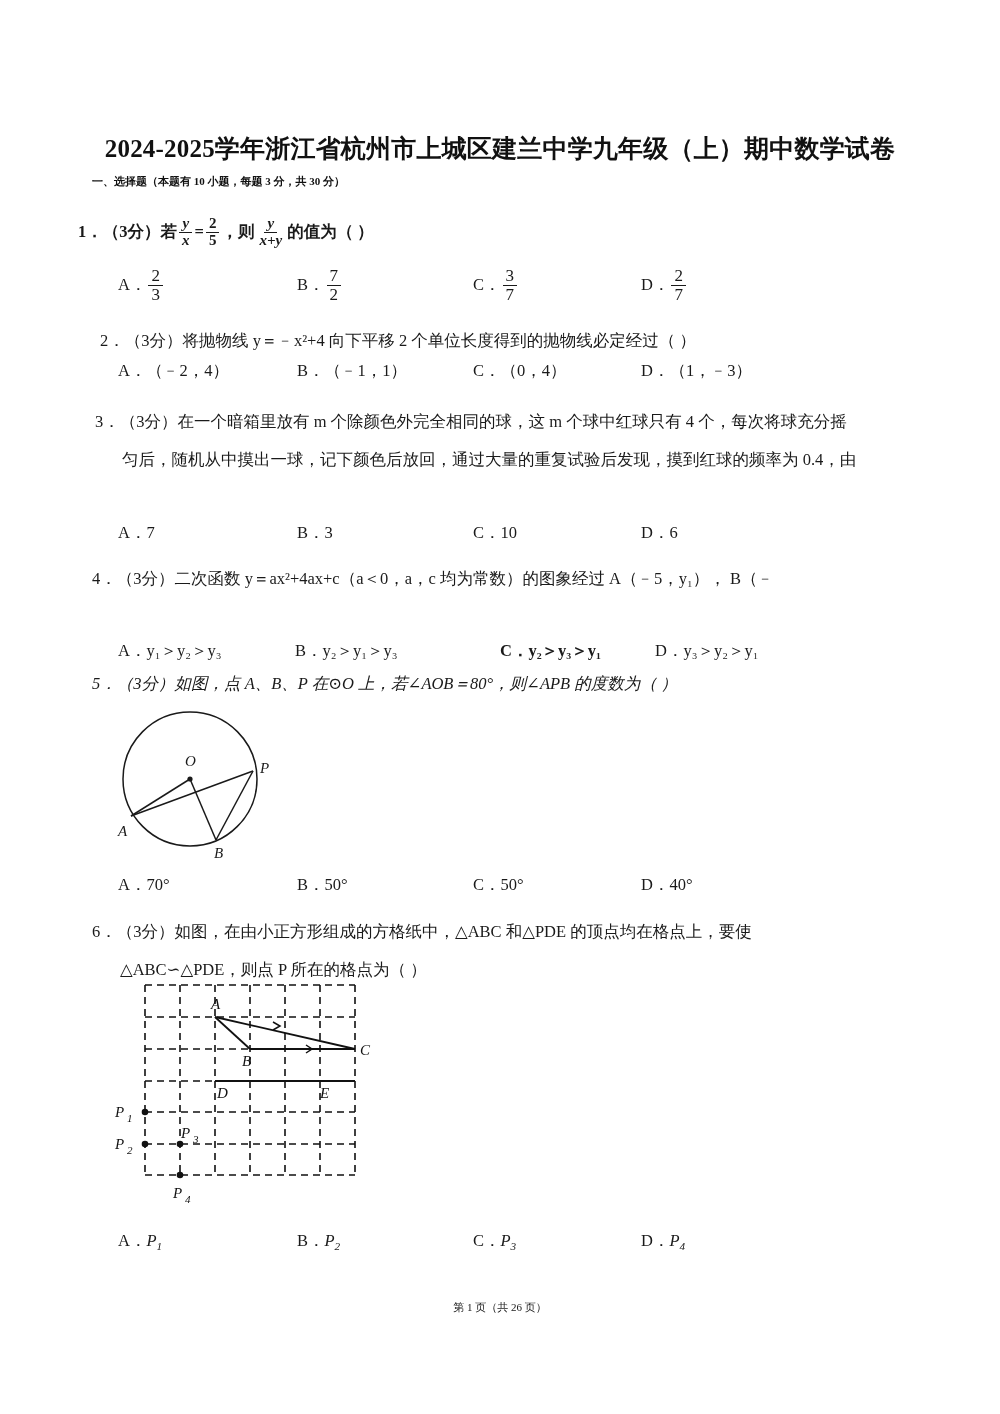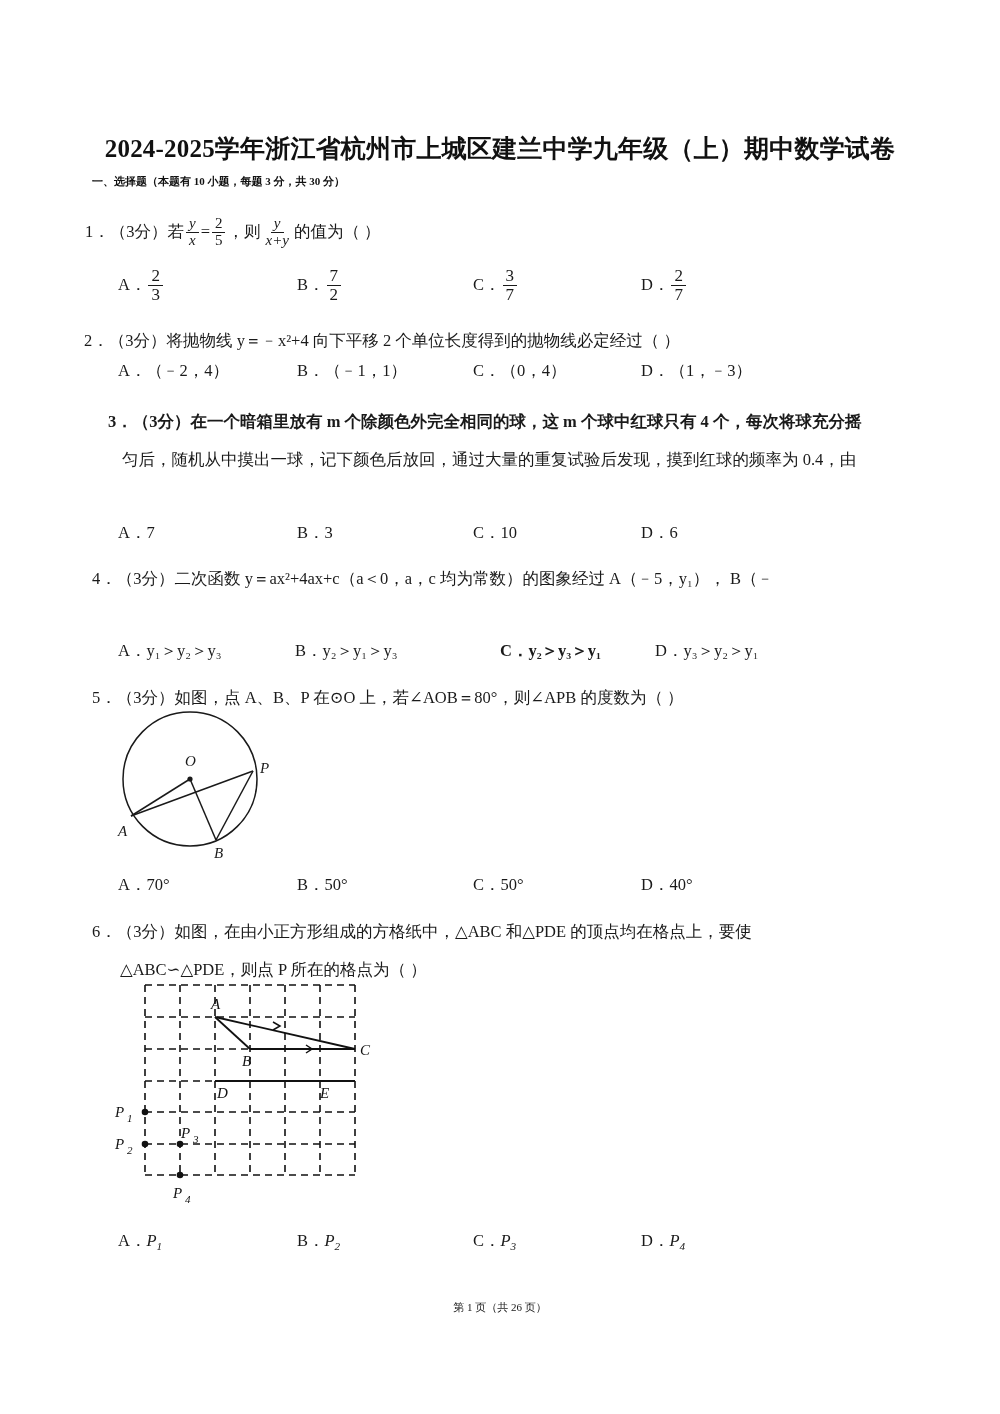--- a/index.html
+++ b/index.html
@@ -92,21 +92,21 @@
 </style>
 </head>
 <body>
 
 <div class="page">
 
   <div class="doc-title">2024-2025学年浙江省杭州市上城区建兰中学九年级（上）期中数学试卷</div>
 
   <div class="section-head">一、选择题（本题有 10 小题，每题 3 分，共 30 分）</div>
 
-  <div class="q" style="left:85px; top:213px; width:830px;">
+  <div class="q" style="left:78px; top:213px; width:830px;font-weight:bold;">
     <span class="qnum">1</span><span>．</span><span>（3分）</span><span>若</span><span class="frac">
         <span class="num it">y</span>
         <span class="den it">x</span>
       </span><span>=</span><span class="frac">
         <span class="num">2</span>
         <span class="den">5</span>
       </span><span>，则</span><span class="frac" style="font-size:15px;">
         <span class="num it">y</span>
         <span class="den it">x+y</span>
       </span><span>的值为（      ）</span>
@@ -132,31 +132,31 @@
         </span>
     </span>
     <span class="opt" style="left:641px; top:6px;">
       <span>D．</span><span class="frac" style="font-size:17px;">
           <span class="num">2</span>
           <span class="den">7</span>
         </span>
     </span>
   </div>
 
-  <div class="q" style="left:84px; top:322px; width:840px;">
+  <div class="q" style="left:100px; top:322px; width:840px;">
     <span>2</span><span>．</span><span>（3分）</span><span>将抛物线 y＝﹣x²+4 向下平移 2 个单位长度得到的抛物线必定经过（      ）</span>
   </div>
   <div class="opts" style="left:0; top:360px; width:1000px;">
     <span class="opt" style="left:118px;"><span>A．</span><span>（﹣2，4）</span></span>
     <span class="opt" style="left:297px;"><span>B．</span><span>（﹣1，1）</span></span>
     <span class="opt" style="left:473px;"><span>C．</span><span>（0，4）</span></span>
     <span class="opt" style="left:641px;"><span>D．</span><span>（1，﹣3）</span></span>
   </div>
 
-  <div class="q" style="left:108px; top:403px; width:850px;font-weight:bold;">
+  <div class="q" style="left:95px; top:403px; width:850px;">
     <span>3</span><span>．</span><span>（3分）</span><span>在一个暗箱里放有 m 个除颜色外完全相同的球，这 m 个球中红球只有 4 个，每次将球充分摇</span>
   </div>
   <div class="q" style="left:122px; top:441px; width:830px;">
     <span>匀后，随机从中摸出一球，记下颜色后放回，通过大量的重复试验后发现，摸到红球的频率为 0.4，由</span>
   </div>
   <div class="opts" style="left:0; top:522px; width:1000px;">
     <span class="opt" style="left:118px;"><span>A．</span><span>7</span></span>
     <span class="opt" style="left:297px;"><span>B．</span><span>3</span></span>
     <span class="opt" style="left:473px;"><span>C．</span><span>10</span></span>
     <span class="opt" style="left:641px;"><span>D．</span><span>6</span></span>
@@ -165,21 +165,21 @@
   <div class="q" style="left:92px; top:560px; width:860px;">
     <span>4</span><span>．</span><span>（3分）</span><span>二次函数 y＝ax²+4ax+c（a＜0，a，c 均为常数）的图象经过 A（﹣5，y₁），   B（﹣</span>
   </div>
   <div class="opts" style="left:0; top:640px; width:1000px;">
     <span class="opt" style="left:118px;"><span>A．</span><span>y₁＞y₂＞y₃</span></span>
     <span class="opt" style="left:295px;"><span>B．</span><span>y₂＞y₁＞y₃</span></span>
     <span class="opt" style="left:500px;font-weight:bold;"><span>C．</span><span>y₂＞y₃＞y₁</span></span>
     <span class="opt" style="left:655px;"><span>D．</span><span>y₃＞y₂＞y₁</span></span>
   </div>
 
-  <div class="q" style="left:92px; top:679px; width:850px;">
+  <div class="q" style="left:92px; top:665px; width:850px;font-style:italic;">
     <span>5</span><span>．</span><span>（3分）</span><span>如图，点 A、B、P 在⊙O 上，若∠AOB＝80°，则∠APB 的度数为（      ）</span>
   </div>
 
   <div class="fig" style="left:110px; top:703px; width:200px; height:165px;">
     <svg width="200" height="165" viewBox="0 0 200 165">
       <circle cx="80" cy="76" r="67" fill="none" stroke="#1a1a1a" stroke-width="1.5"></circle>
       <circle cx="80" cy="76" r="2.6" fill="#1a1a1a"></circle>
 
       <line x1="80" y1="76" x2="21" y2="113" stroke="#1a1a1a" stroke-width="1.5"></line>
       <line x1="80" y1="76" x2="106" y2="137" stroke="#1a1a1a" stroke-width="1.5"></line>

